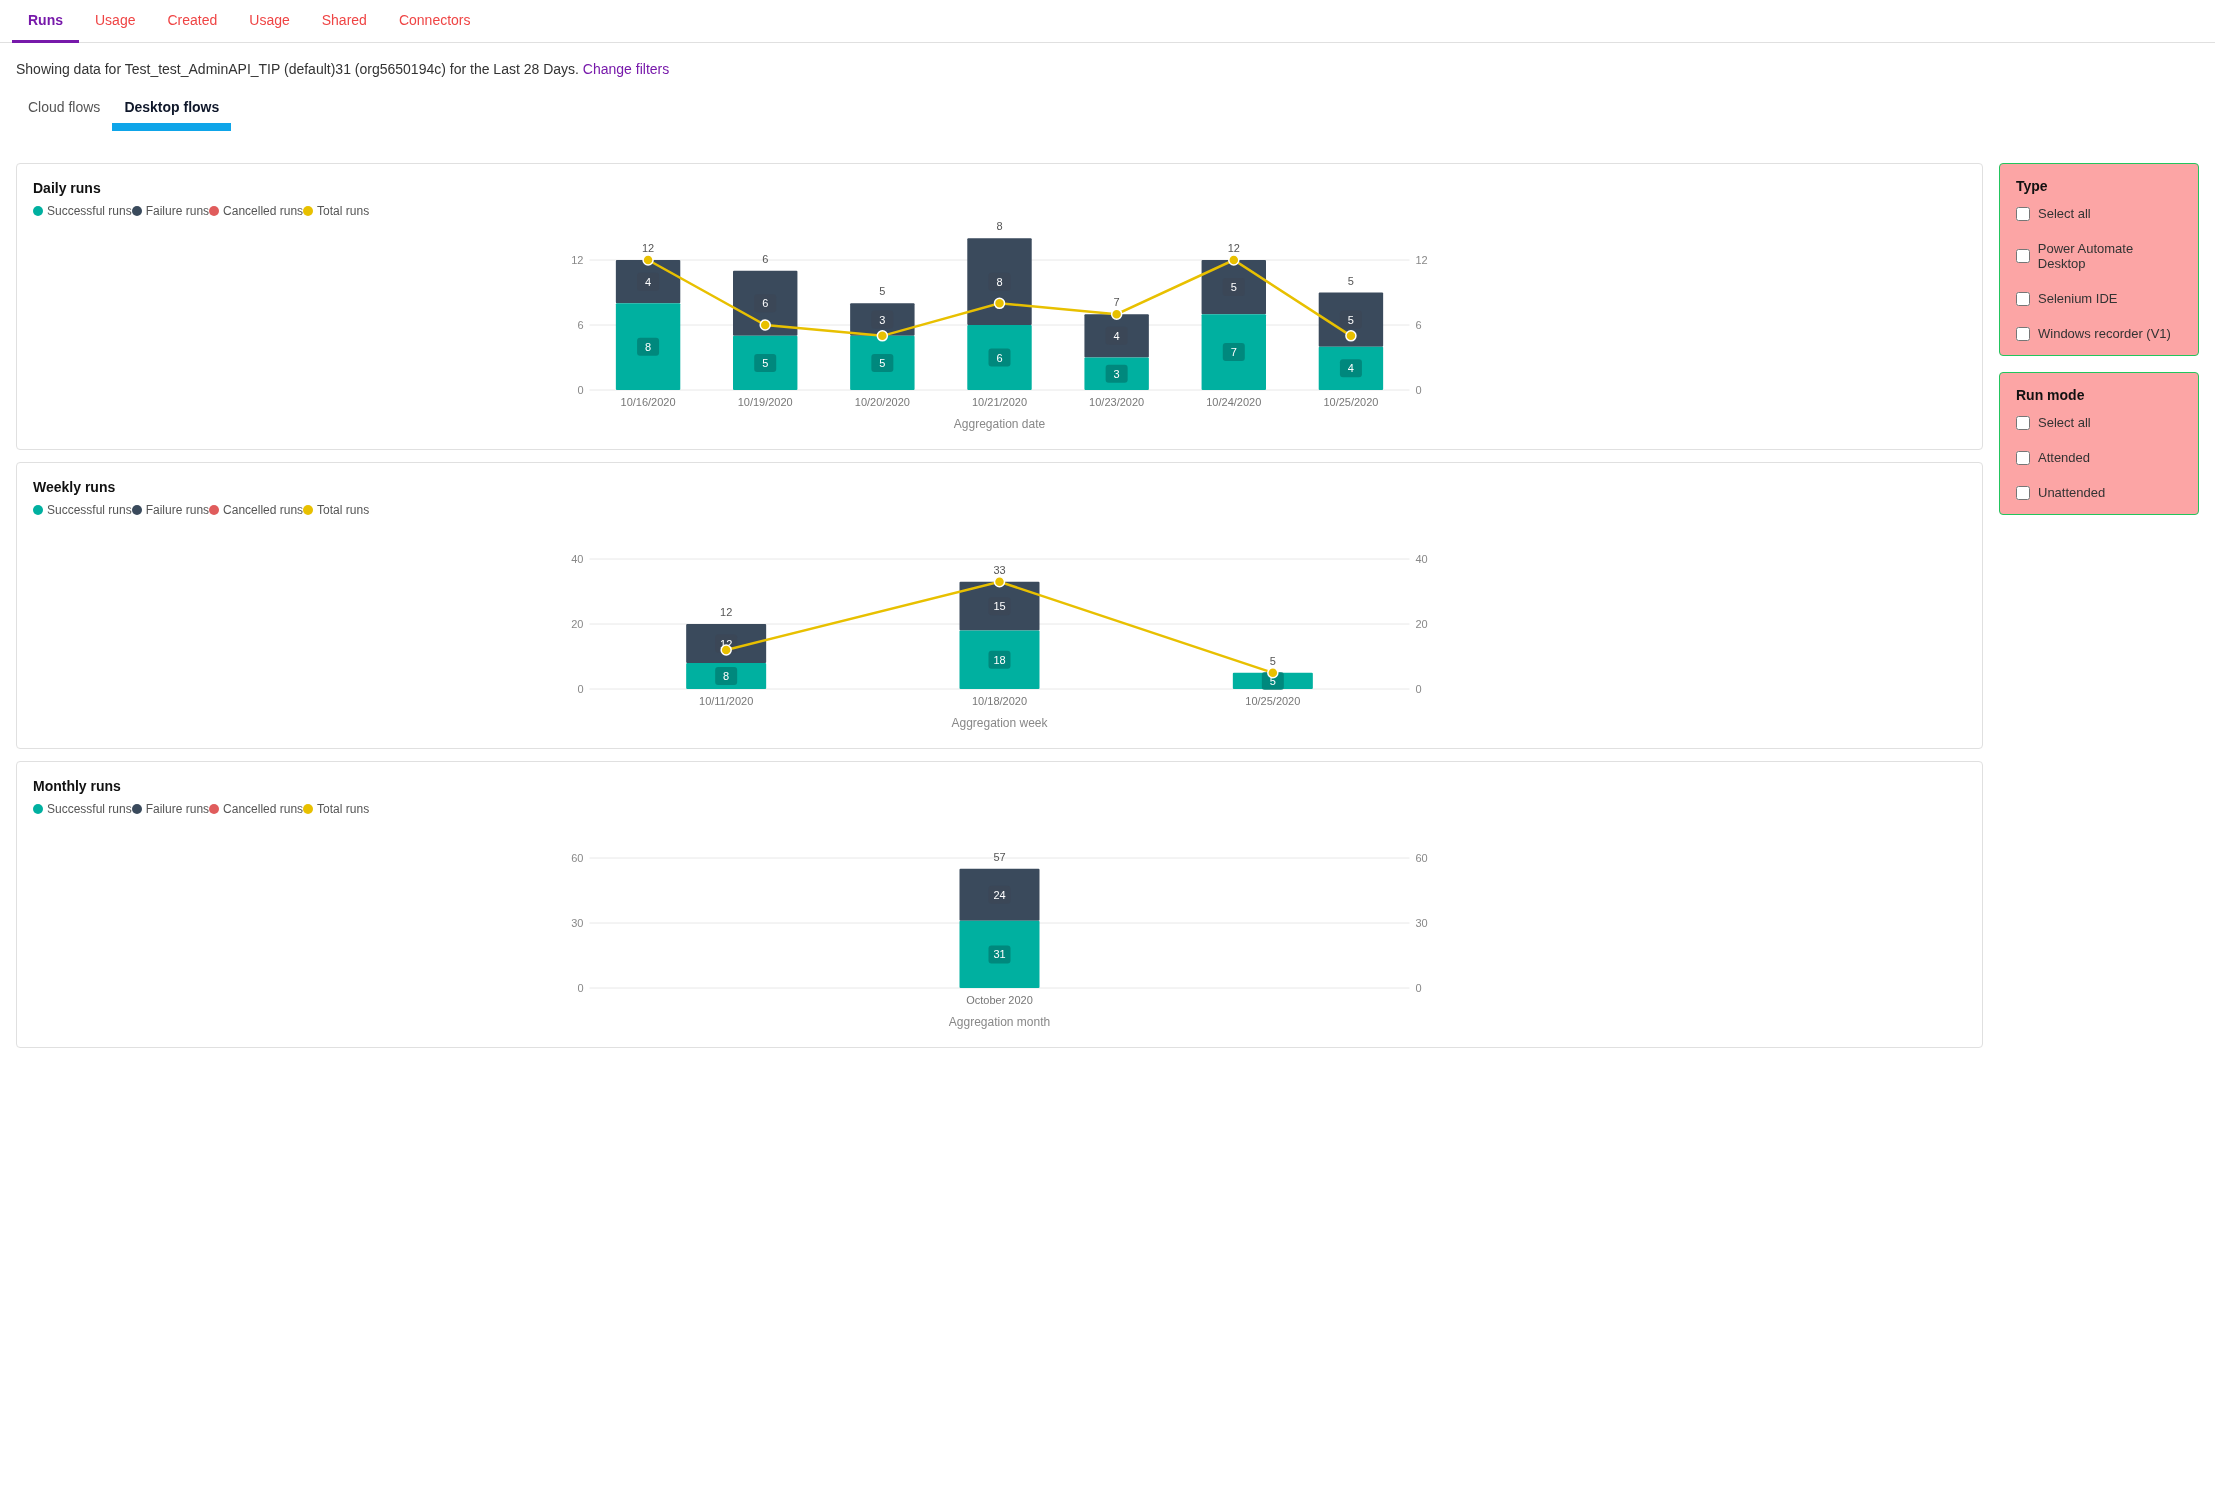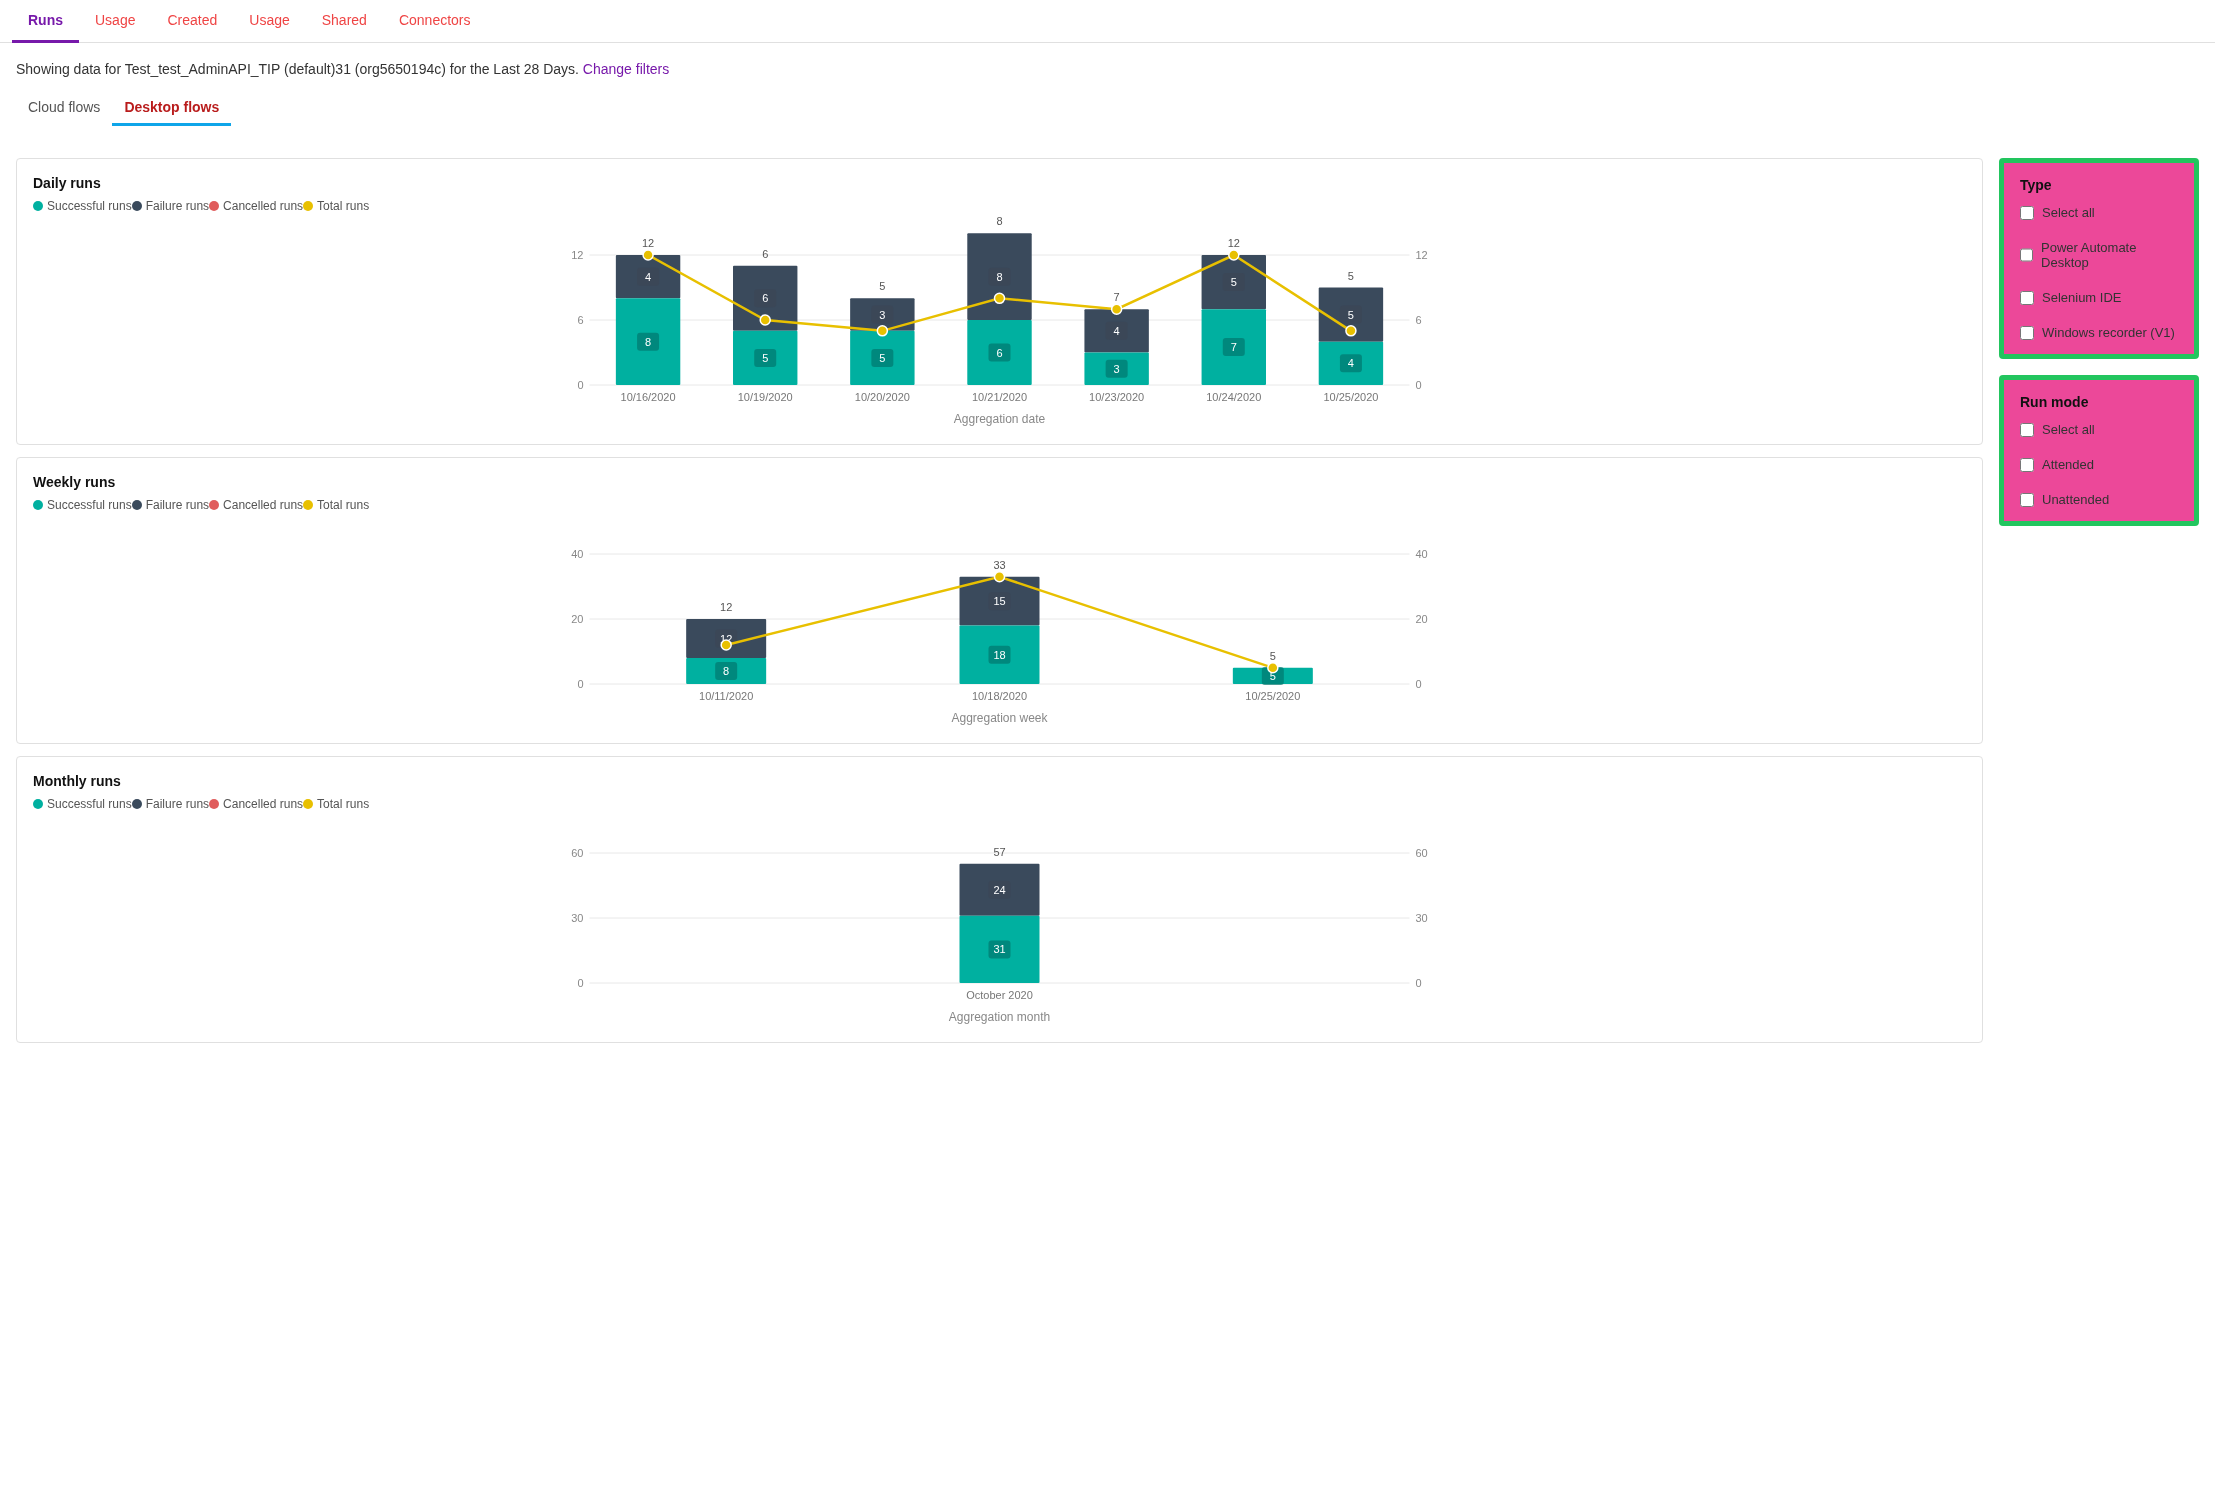--- a/index.html
+++ b/index.html
@@ -33,23 +33,23 @@
     
     .flow-tabs { display: flex; gap: 0; padding: 0 16px 16px; }
     .flow-tab {
       padding: 8px 12px;
       font-size: 14px;
       cursor: pointer;
       color: #555;
       border-bottom: 2px solid transparent;
     }
     .flow-tab.active {
-      color: #b91c1c;
+      color: #0f172a;
       font-weight: 700;
-      border-bottom: 3px solid #0ea5e9;
+      border-bottom: 8px solid #0ea5e9;
     }
 
     
     .main-layout {
       display: flex;
       padding: 16px 16px;
       gap: 16px;
     }
 
     .charts-column {
@@ -92,24 +92,24 @@
       color: #555;
     }
     .legend-dot {
       width: 10px;
       height: 10px;
       border-radius: 50%;
     }
 
     
     .sidebar-card {
-      border: 5px solid #22c55e;
+      border: 1px solid #22c55e;
       border-radius: 4px;
       padding: 14px 16px;
-      background: #ec4899;
+      background: #fca5a5;
     }
     .sidebar-card-title {
       font-size: 14px;
       font-weight: 600;
       margin-bottom: 12px;
       color: #111;
     }
     .checkbox-group { display: flex; flex-direction: column; gap: 20px; }
     .checkbox-item { display: flex; align-items: center; gap: 8px; font-size: 13px; color: #333; cursor: pointer; }
     .checkbox-item input[type="checkbox"] { width: 14px; height: 14px; cursor: pointer; }

